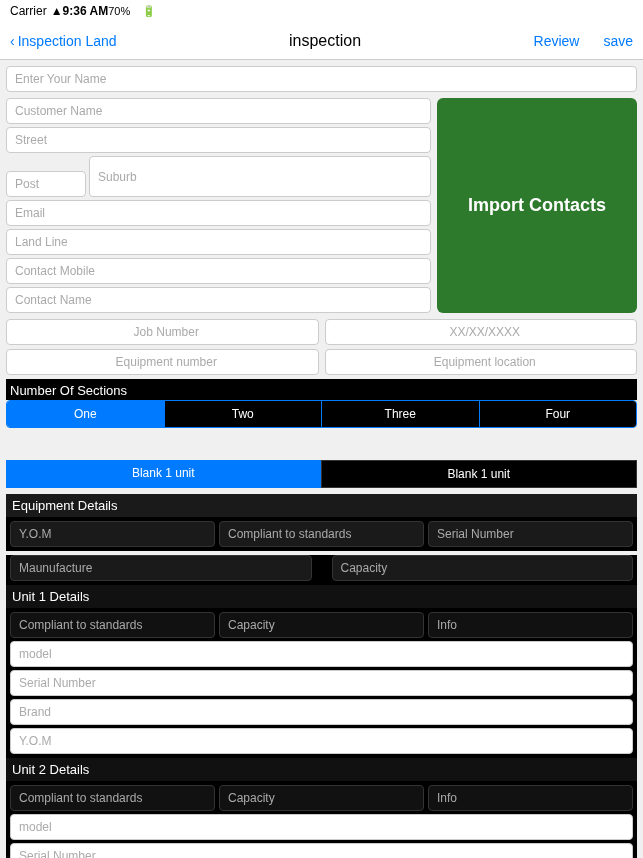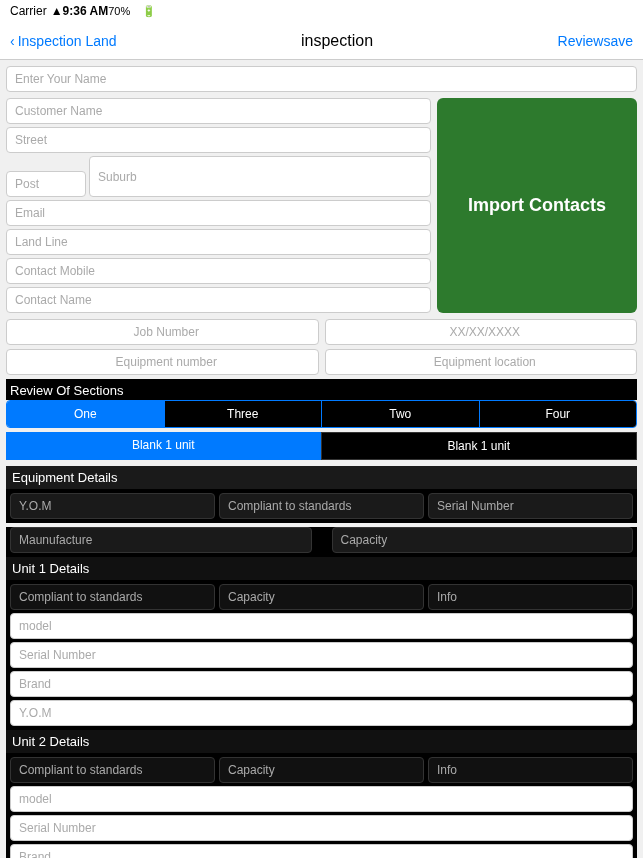--- a/index.html
+++ b/index.html
@@ -39,21 +39,21 @@
     }
     .nav-back {
       color: #007aff;
       font-size: 14px;
       display: flex;
       align-items: center;
       gap: 3px;
       cursor: pointer;
     }
     .nav-title { font-size: 16px; font-weight: 500; }
-    .nav-actions { color: #007aff; font-size: 14px; display: flex; gap: 0; }
+    .nav-actions { color: #007aff; font-size: 14px; display: flex; gap: 24px; }
     .nav-actions span { cursor: pointer; }
 
     
     .content {
       background: #f0f0f0;
       padding: 6px;
     }
 
     input[type="text"], input[type="email"] {
       background: #fff;
@@ -167,20 +167,21 @@
       margin-bottom: 6px;
     }
     .blank-tab {
       flex: 1;
       text-align: center;
       padding: 6px 4px;
       background: #007aff;
       color: #fff;
       font-size: 12px;
       cursor: pointer;
+      margin-top: 28px;
     }
     .blank-tab.inactive {
       background: #000;
       border: 1px solid #333;
     }
 
     .equipment-details-header {
       background: #1a1a1a;
       color: #fff;
       padding: 4px 6px;
@@ -307,25 +308,25 @@
   </div>
   <div class="job-equipment-row">
     <div class="half">
       <input type="text" placeholder="Equipment number" style="">
     </div>
     <div class="half">
       <input type="text" placeholder="Equipment location" style="">
     </div>
   </div>
 
-  <div class="section-label">Review Of Sections</div>
+  <div class="section-label">Number Of Sections</div>
   <div class="tabs-row">
     <div class="tab-item active">One</div>
+    <div class="tab-item">Two</div>
     <div class="tab-item">Three</div>
-    <div class="tab-item">Two</div>
     <div class="tab-item">Four</div>
   </div>
   <div class="blank-tabs-row">
     <div class="blank-tab">Blank 1 unit</div>
     <div class="blank-tab inactive">Blank 1 unit</div>
   </div>
 
   <div class="equipment-details-header">Equipment Details</div>
   <div class="equipment-fields">
     <input type="text" placeholder="Y.O.M" style="">

